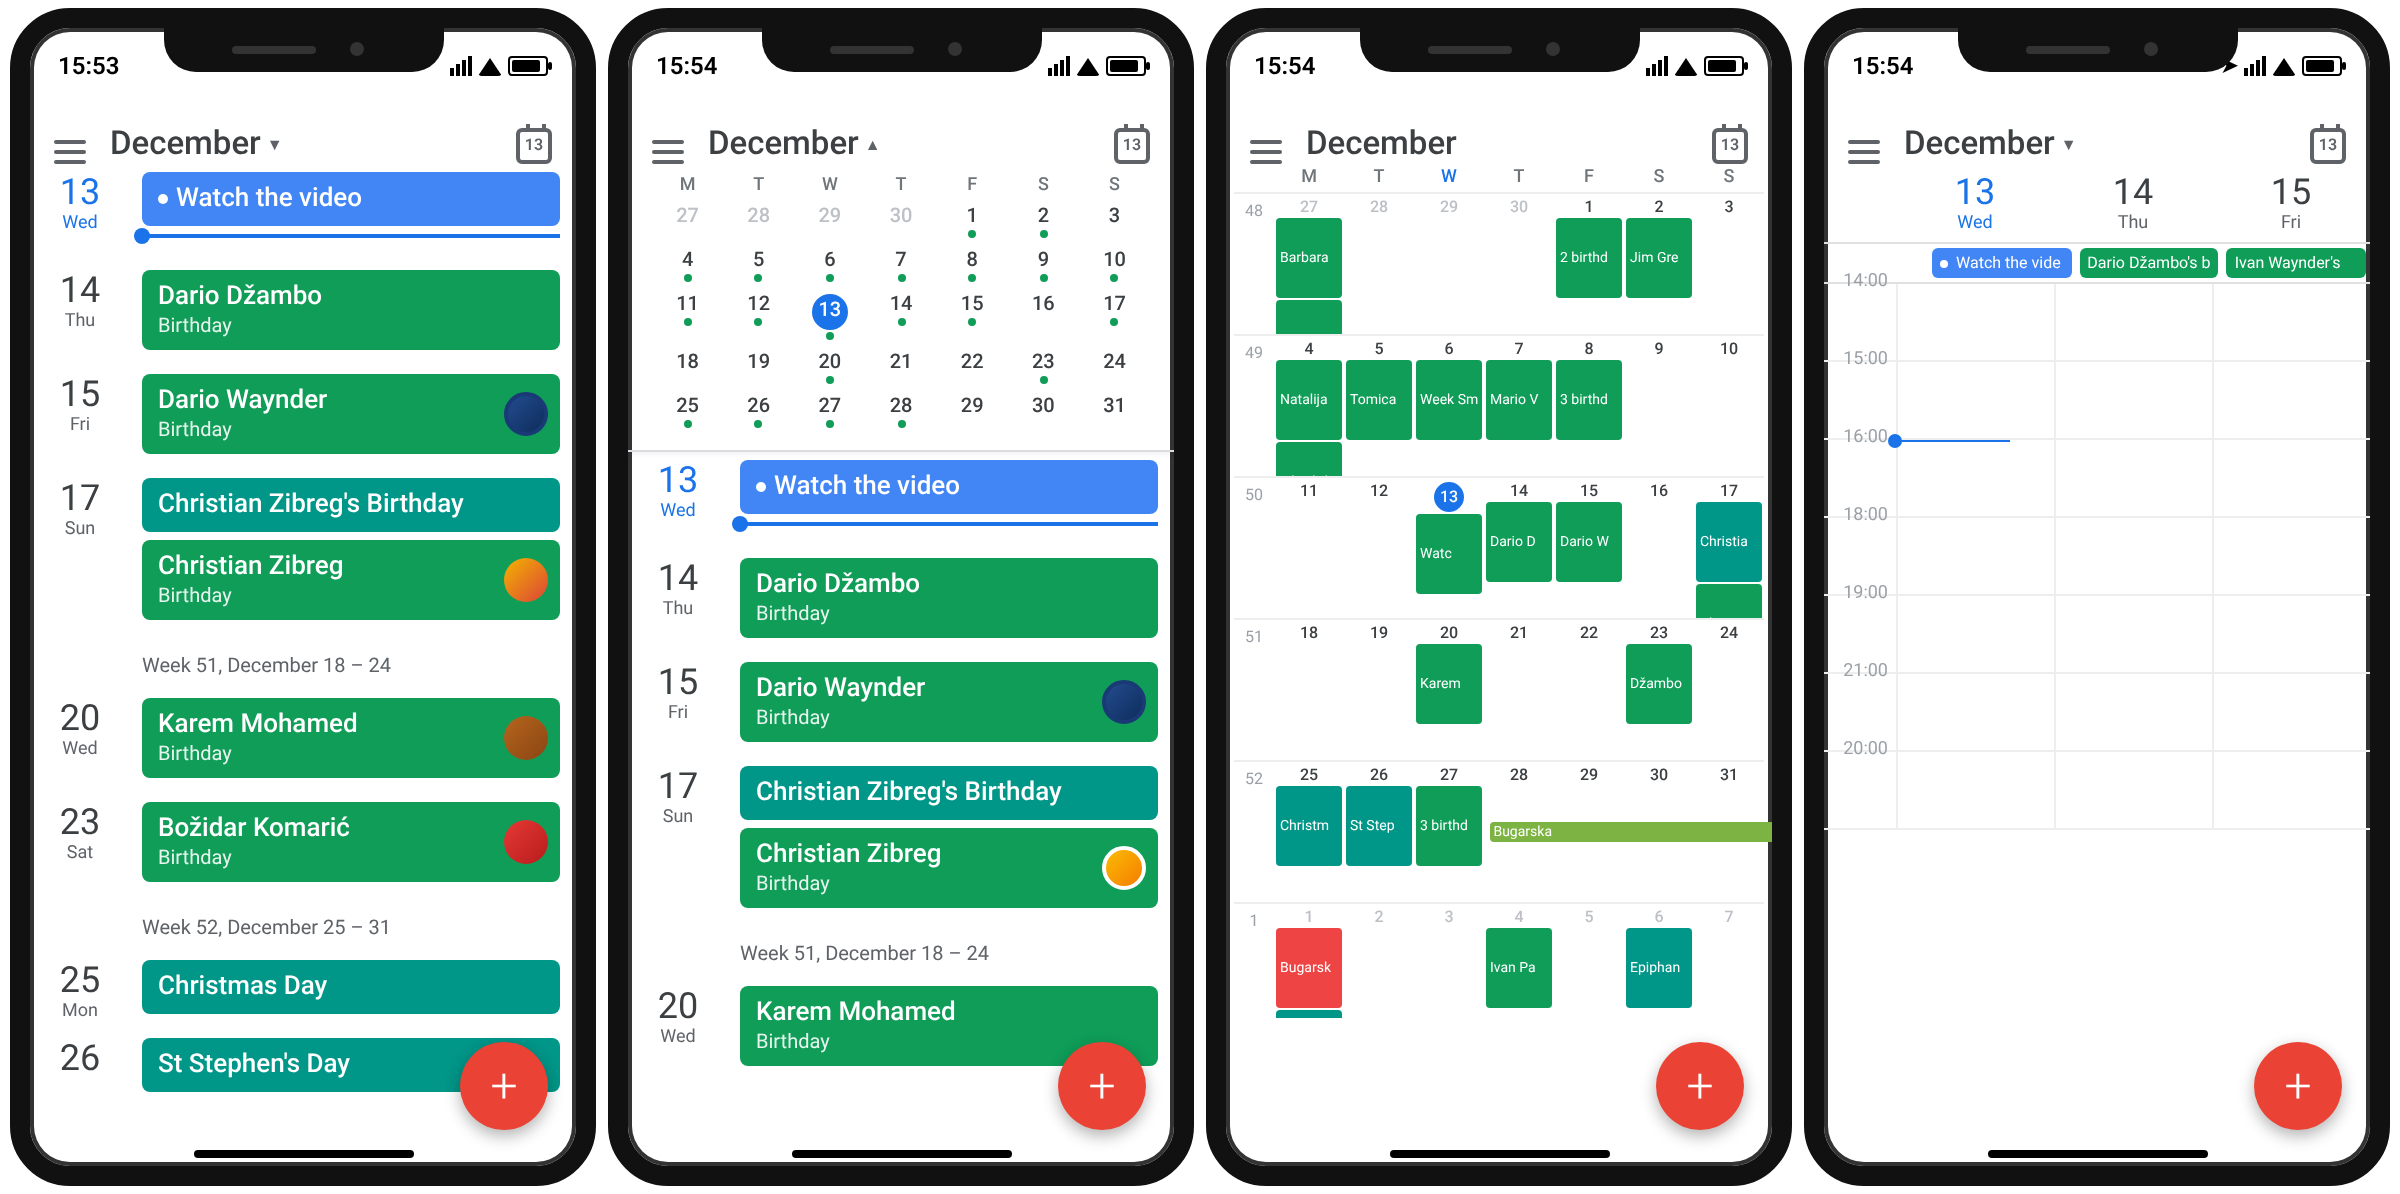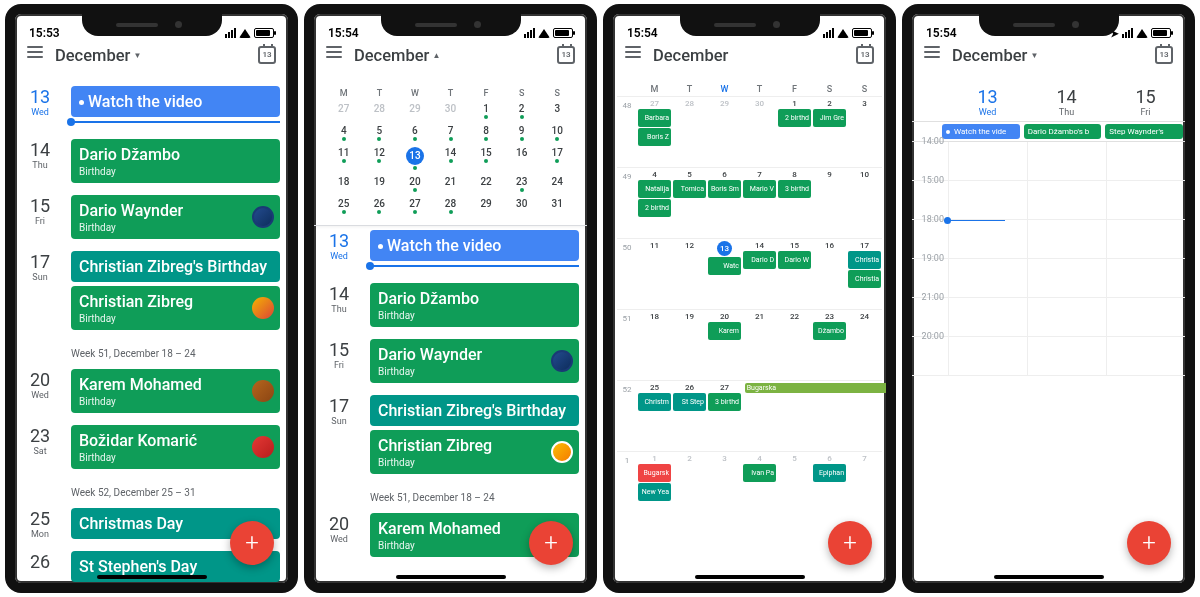--- a/index.html
+++ b/index.html
@@ -1,53 +1,53 @@
 <!DOCTYPE html>
 <html><head>
 <meta charset="utf-8">
 <style>
 *{margin:0;padding:0;box-sizing:border-box;-webkit-font-smoothing:antialiased;font-family:-apple-system,Roboto,Helvetica,Arial,sans-serif}
 body{background:#fff;width:1200px;height:597px;display:flex;gap:6px;padding:4px;justify-content:center}
-.phone{width:293px;height:589px;border:10px solid #111;border-radius:16px;background:#fff;position:relative;overflow:hidden;box-shadow:inset 0 0 0 2px #333}
+.phone{width:293px;height:589px;border:10px solid #111;border-radius:30px;background:#fff;position:relative;overflow:hidden;box-shadow:inset 0 0 0 2px #333}
 .notch{position:absolute;top:0;left:50%;transform:translateX(-50%);width:140px;height:22px;background:#111;border-bottom-left-radius:16px;border-bottom-right-radius:16px;z-index:10}
 .notch::before{content:"";position:absolute;left:34px;top:9px;width:42px;height:4px;background:#333;border-radius:3px}
 .notch::after{content:"";position:absolute;right:40px;top:7px;width:7px;height:7px;background:#333;border-radius:50%}
 .statusbar{height:32px;display:flex;align-items:center;font-size:12px;font-weight:600;padding:6px 14px 0}
 .statusbar .time{flex:1}
 .statusbar .icons{display:flex;gap:3px;align-items:center}
 .sig{display:flex;gap:1px;align-items:flex-end}
 .sig span{width:2px;background:#000}
 .sig span:nth-child(1){height:4px}.sig span:nth-child(2){height:6px}.sig span:nth-child(3){height:8px}.sig span:nth-child(4){height:10px}
 .wifi{width:0;height:0;border-left:6px solid transparent;border-right:6px solid transparent;border-bottom:9px solid #000;border-radius:2px}
 .batt{width:20px;height:10px;border:1px solid #000;border-radius:2px;position:relative}
 .batt::after{content:"";position:absolute;right:-3px;top:2px;width:2px;height:4px;background:#000;border-radius:1px}
 .batt::before{content:"";position:absolute;left:1px;top:1px;bottom:1px;width:14px;background:#000;border-radius:1px}
 .loc{font-size:10px}
-.header{height:36px;display:flex;align-items:flex-start;padding:0 12px;gap:12px}
+.header{height:36px;display:flex;align-items:flex-end;padding:0 12px;gap:12px}
 .hamb{display:flex;flex-direction:column;gap:3px;cursor:pointer}
 .hamb span{width:16px;height:2px;background:#5f6368;border-radius:1px}
 .month-btn{font-size:16.5px;font-weight:500;color:#3c4043;display:flex;align-items:center;gap:3px;cursor:pointer}
 .tri{font-size:8px;color:#5f6368}
 .spacer{flex:1}
 .today-icon{width:18px;height:18px;border:2px solid #5f6368;border-radius:3px;position:relative;cursor:pointer}
 .today-icon::before{content:"";position:absolute;top:-4px;left:3px;width:2px;height:4px;background:#5f6368;box-shadow:8px 0 #5f6368}
 .today-icon span{position:absolute;top:2px;left:0;right:0;text-align:center;font-size:8px;font-weight:600;color:#5f6368}
 .content{position:absolute;top:68px;bottom:0;left:0;right:0;overflow:hidden}
 
 .day-row{display:flex;padding:4px 8px 4px 0;gap:6px}
 .day-col{width:50px;text-align:center;padding-top:2px;flex-shrink:0}
 .day-num{font-size:18px;font-weight:400;color:#3c4043;line-height:1}
 .day-name{font-size:9px;color:#5f6368;margin-top:1px}
 .today .day-num,.today .day-name{color:#1a73e8}
 .events-col{flex:1;min-width:0}
 .event{border-radius:4px;padding:6px 8px;color:#fff;margin-bottom:4px;position:relative;overflow:hidden}
 .event.blue{background:#4285f4}
 .event.green{background:#0f9d58}
 .event.teal{background:#009688}
-.event-title{font-size:16px;font-weight:500;white-space:nowrap;overflow:hidden}
+.event-title{font-size:13px;font-weight:500;white-space:nowrap;overflow:hidden}
 .event-sub{font-size:10px;opacity:.9;margin-top:2px}
 .avatar{position:absolute;right:6px;top:50%;transform:translateY(-50%);width:22px;height:22px;border-radius:50%;background:#fff}
 .avatar.c1{background:linear-gradient(135deg,#234b8e,#0d2d5c);border:2px solid #1a3a75}
 .avatar.c2{background:linear-gradient(135deg,#f4b400,#db4437)}
 .avatar.c3{background:linear-gradient(135deg,#b5651d,#8b4513)}
 .avatar.c4{background:linear-gradient(135deg,#e53935,#b71c1c)}
 .avatar.c5{background:linear-gradient(135deg,#fbbc04,#f57c00);border:2px solid #fff}
 .week-sep{font-size:10px;color:#5f6368;padding:10px 12px 6px 56px}
 .dot-icon{display:inline-block;width:5px;height:5px;background:#fff;border-radius:50%;margin-right:4px;vertical-align:middle}
 .fab{position:absolute;bottom:18px;right:14px;width:44px;height:44px;border-radius:50%;background:#ea4335;display:flex;align-items:center;justify-content:center;color:#fff;font-size:24px;font-weight:300;box-shadow:0 3px 8px rgba(0,0,0,.3);cursor:pointer;z-index:5}
@@ -67,32 +67,32 @@
 
 .month-grid{padding:0 4px}
 .month-grid .wk-row{padding:0 0 0 20px}
 .mg-row{display:flex;position:relative;height:71px;border-top:1px solid #eee}
 .mg-row.short{height:58px}
 .wkno{width:20px;font-size:8px;color:#9aa0a6;text-align:center;padding-top:4px}
 .mg-cell{flex:1;font-size:8px;text-align:center;padding-top:2px;min-width:0;overflow:hidden}
 .mg-cell .dn{color:#3c4043;font-weight:500}
 .mg-cell.grey .dn{color:#bdc1c6}
 .mg-cell.today .dn{background:#1a73e8;color:#fff;border-radius:50%;width:15px;height:15px;line-height:15px;display:inline-block}
-.chip{font-size:7px;background:#0f9d58;color:#fff;border-radius:2px;padding:5px 2px;margin:1px;display:block;white-space:nowrap;overflow:hidden;text-align:right}
+.chip{font-size:7px;background:#0f9d58;color:#fff;border-radius:2px;padding:16px 2px;margin:1px;display:block;white-space:nowrap;overflow:hidden;text-align:left}
 .chip.teal{background:#009688}
 .chip.olive{background:#ef4444}
 .chip-span{position:absolute;height:10px;background:#7cb342;border-radius:2px;top:14px;font-size:7px;color:#fff;padding:0 2px;line-height:10px;overflow:hidden}
 
 .days3-head{display:flex;border-bottom:1px solid #e0e0e0;padding-left:36px}
 .days3-head .dcol{flex:1;text-align:center;padding:4px 0;cursor:pointer}
 .days3-head .dnum{font-size:18px;color:#3c4043;font-weight:400}
 .days3-head .dday{font-size:9px;color:#5f6368}
 .days3-head .today .dnum{color:#1a73e8}
 .days3-head .today .dday{color:#1a73e8}
-.allday{display:flex;border-bottom:1px solid #e0e0e0;padding-left:28px}
+.allday{display:flex;border-bottom:1px solid #e0e0e0;padding-left:52px}
 .allday .ac{flex:1;padding:2px;min-width:0}
 .ad-chip{font-size:8px;background:#0f9d58;color:#fff;border-radius:3px;padding:3px 4px;white-space:nowrap;overflow:hidden}
 .ad-chip.blue{background:#4285f4}
 .hours{position:relative}
 .hr-row{display:flex;height:39px;border-bottom:1px solid #eee}
 .hr-lbl{width:36px;font-size:9px;color:#9aa0a6;text-align:right;padding-right:4px;transform:translateY(-6px)}
 .hr-cols{flex:1;display:flex}
 .hr-cols div{flex:1;border-left:1px solid #eee}
 .now-line{position:absolute;left:36px;right:0;height:1px;background:#1a73e8}
 .now-line::before{content:"";position:absolute;left:-4px;top:-3px;width:7px;height:7px;background:#1a73e8;border-radius:50%}
@@ -575,21 +575,21 @@
             <div class="dn">4</div>
             <div class="chip ">Natalija</div>
             <div class="chip ">2 birthd</div>
           </div>
           <div class="mg-cell  ">
             <div class="dn">5</div>
             <div class="chip ">Tomica</div>
           </div>
           <div class="mg-cell  ">
             <div class="dn">6</div>
-            <div class="chip ">Boris Sm</div>
+            <div class="chip ">Week Sm</div>
           </div>
           <div class="mg-cell  ">
             <div class="dn">7</div>
             <div class="chip ">Mario V</div>
           </div>
           <div class="mg-cell  ">
             <div class="dn">8</div>
             <div class="chip ">3 birthd</div>
           </div>
           <div class="mg-cell  ">
@@ -670,21 +670,21 @@
           </div>
           <div class="mg-cell  ">
             <div class="dn">29</div>
           </div>
           <div class="mg-cell  ">
             <div class="dn">30</div>
           </div>
           <div class="mg-cell  ">
             <div class="dn">31</div>
           </div>
-          <div class="chip-span" style="left:127.7057142857143px;width:180.71428571428572px;top:2px">Bugarska</div>
+          <div class="chip-span" style="left:127.7057142857143px;width:180.71428571428572px;top:30px">Bugarska</div>
         </div>
         <div class="mg-row short">
           <div class="wkno">1</div>
           <div class="mg-cell grey ">
             <div class="dn">1</div>
             <div class="chip olive">Bugarsk</div>
             <div class="chip teal">New Yea</div>
           </div>
           <div class="mg-cell grey ">
             <div class="dn">2</div>
@@ -760,41 +760,49 @@
         </div>
       </div>
       <div class="allday">
         <div class="ac">
           <div class="ad-chip blue"><span class="dot-icon" style="width:4px;height:4px"></span>Watch the vide</div>
         </div>
         <div class="ac">
           <div class="ad-chip ">Dario Džambo's b</div>
         </div>
         <div class="ac">
-          <div class="ad-chip ">Step Waynder's</div>
+          <div class="ad-chip ">Ivan Waynder's</div>
         </div>
       </div>
       <div class="hours">
         <div class="hr-row">
           <div class="hr-lbl">14:00</div>
           <div class="hr-cols">
             <div></div>
             <div></div>
             <div></div>
           </div>
         </div>
         <div class="hr-row">
           <div class="hr-lbl">15:00</div>
           <div class="hr-cols">
             <div></div>
             <div></div>
             <div></div>
           </div>
         </div>
         <div class="hr-row">
+          <div class="hr-lbl">16:00</div>
+          <div class="hr-cols">
+            <div></div>
+            <div></div>
+            <div></div>
+          </div>
+        </div>
+        <div class="hr-row">
           <div class="hr-lbl">18:00</div>
           <div class="hr-cols">
             <div></div>
             <div></div>
             <div></div>
           </div>
         </div>
         <div class="hr-row">
           <div class="hr-lbl">19:00</div>
           <div class="hr-cols">

